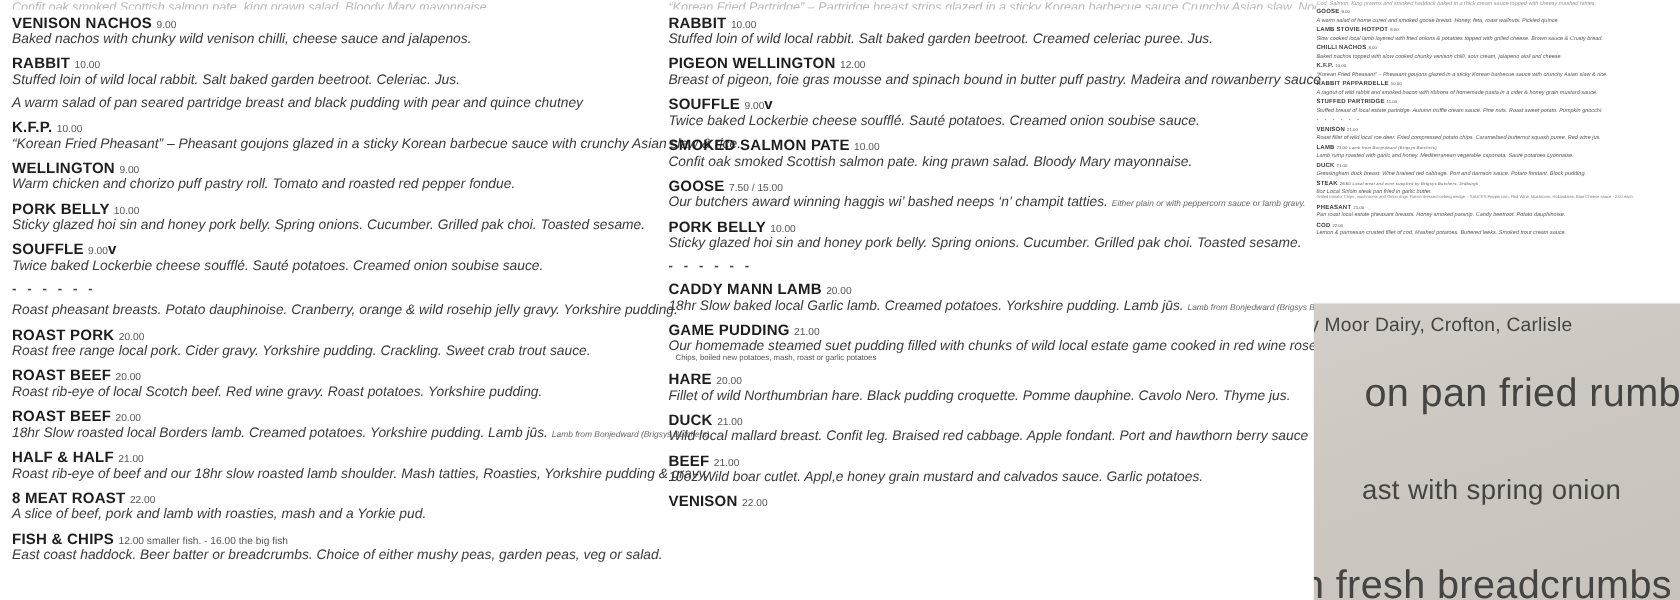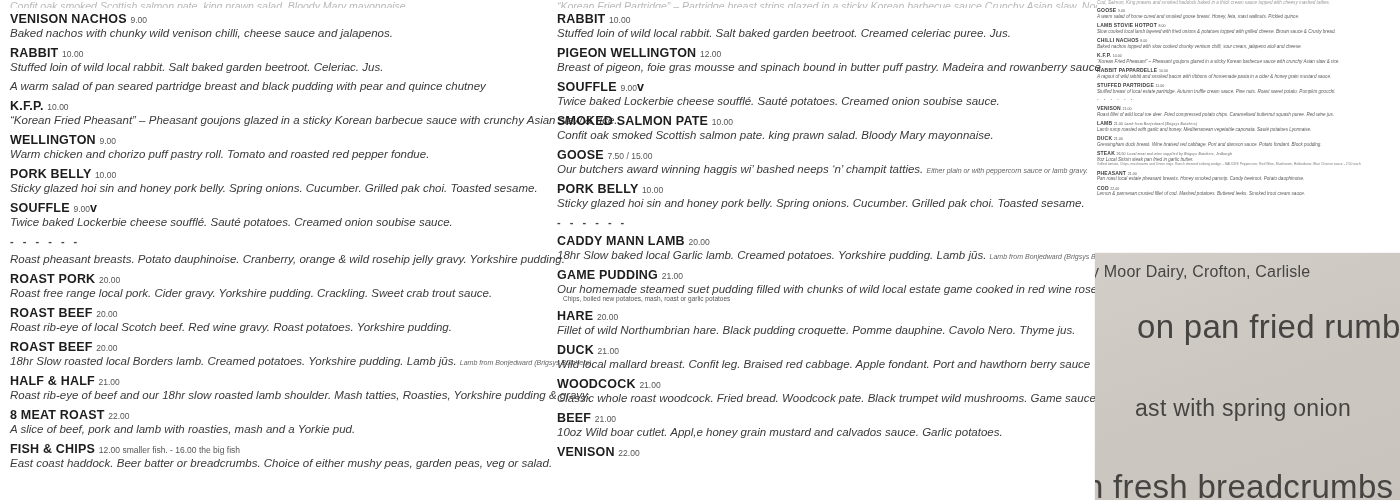--- a/index.html
+++ b/index.html
@@ -245,24 +245,20 @@
     </div>
     <div class="item">
       <div class="hdr"><span>HARE</span> <span class="price">20.00</span></div>
       <div class="desc">Fillet of wild Northumbrian hare. Black pudding croquette. Pomme dauphine. Cavolo Nero. Thyme jus.</div>
     </div>
     <div class="item">
       <div class="hdr"><span>DUCK</span> <span class="price">21.00</span></div>
       <div class="desc">Wild local mallard breast. Confit leg. Braised red cabbage. Apple fondant. Port and hawthorn berry sauce</div>
     </div>
     <div class="item">
-      <div class="hdr"><span>WOODCOCK</span> <span class="price">21.00</span></div>
-      <div class="desc">Classic whole roast woodcock. Fried bread. Woodcock pate. Black trumpet wild mushrooms. Game sauce</div>
-    </div>
-    <div class="item">
       <div class="hdr"><span>BEEF</span> <span class="price">21.00</span></div>
       <div class="desc">10oz Wild boar cutlet. Appl,e honey grain mustard and calvados sauce. Garlic potatoes.</div>
     </div>
     <div class="item">
       <div class="hdr"><span>VENISON</span> <span class="price">22.00</span></div>
 
     </div>
   </div>
 
   <div id="col-right">

